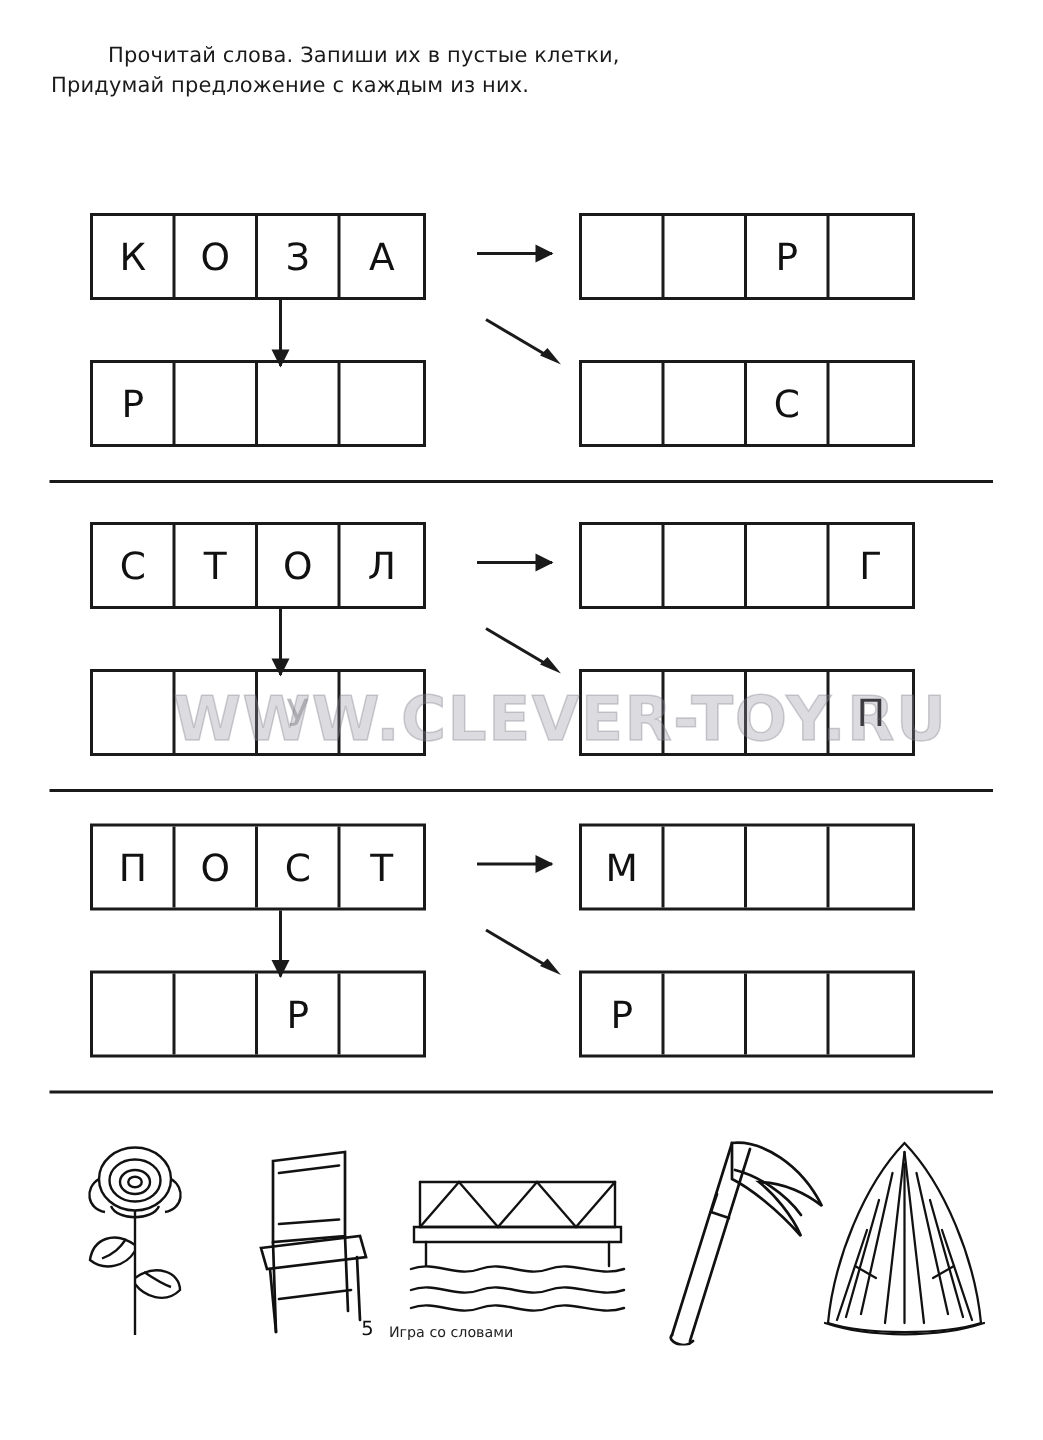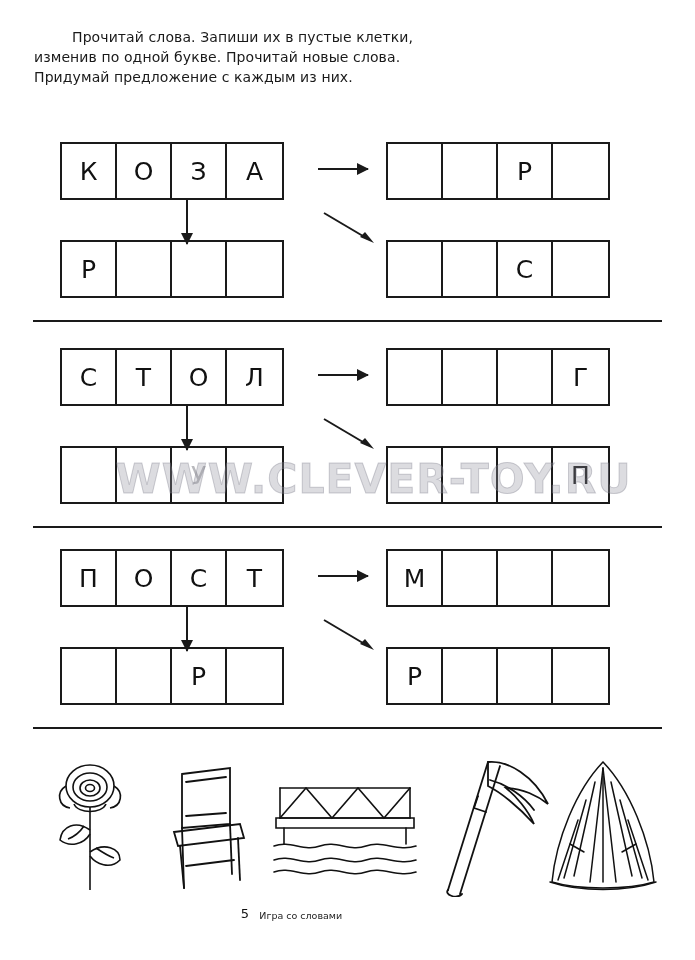--- a/index.html
+++ b/index.html
@@ -146,21 +146,21 @@
   }
   .pic {
     position: absolute;
     top: 0;
   }
 
   
   .footer {
     position: absolute;
     left: 0;
-    top: 906px;
+    top: 879px;
     width: 583px;
     text-align: center;
     font-size: 10px;
     color: #333;
   }
   .footer .pg {
     font-size: 13px;
     color: #111;
     margin-right: 7px;
     vertical-align: 1px;
@@ -170,21 +170,20 @@
     color: #222;
   }
 </style>
 </head>
 <body>
 
 <div class="page">
 
   <div class="instructions">
     <span class="line indent">Прочитай слова. Запиши их в пустые клетки,</span>
-    <span class="line">изменив по одной букве. Прочитай новые слова.</span>
     <span class="line">Придумай предложение с каждым из них.</span>
   </div>
 
   <div class="block">
 
     <div class="grid" style="left:60px; top:142px;">
       <div class="cell">К</div>
       <div class="cell">О</div>
       <div class="cell">З</div>
       <div class="cell">А</div>

